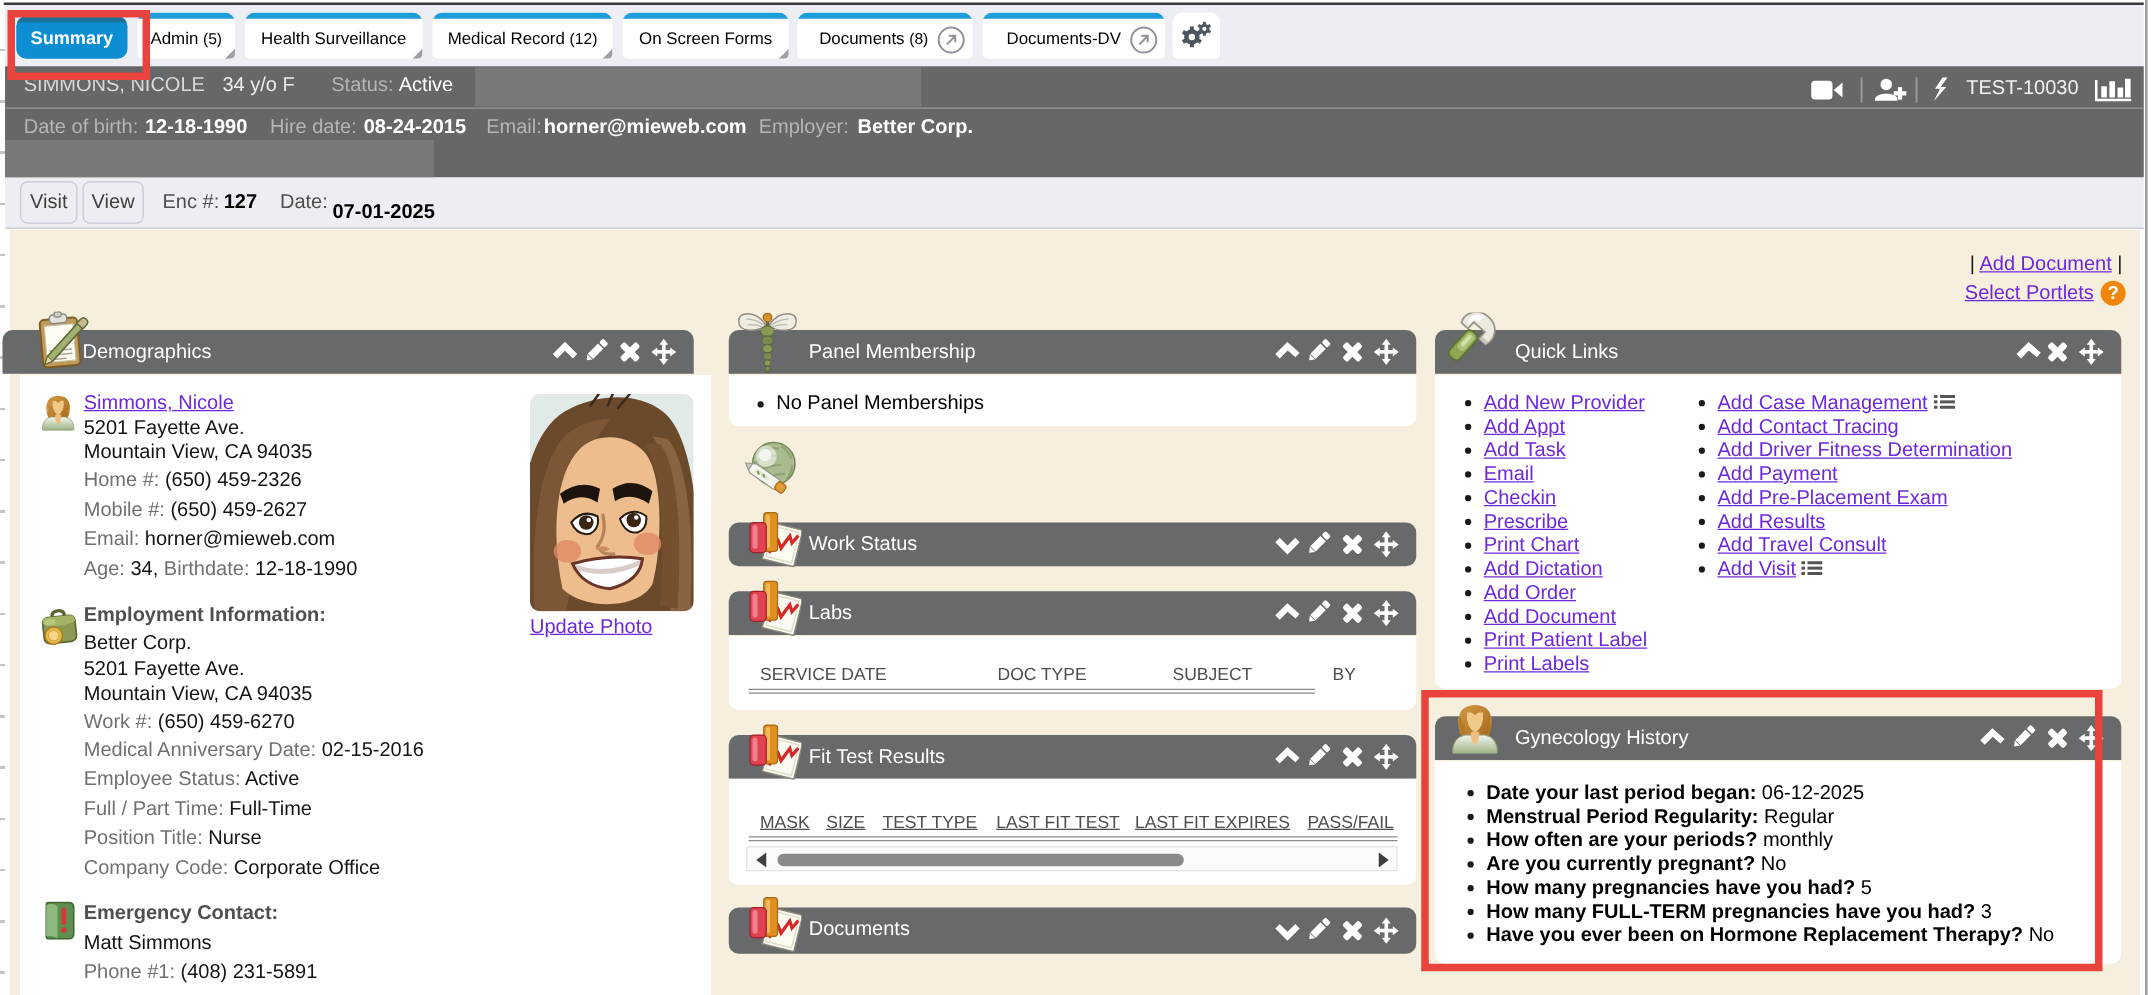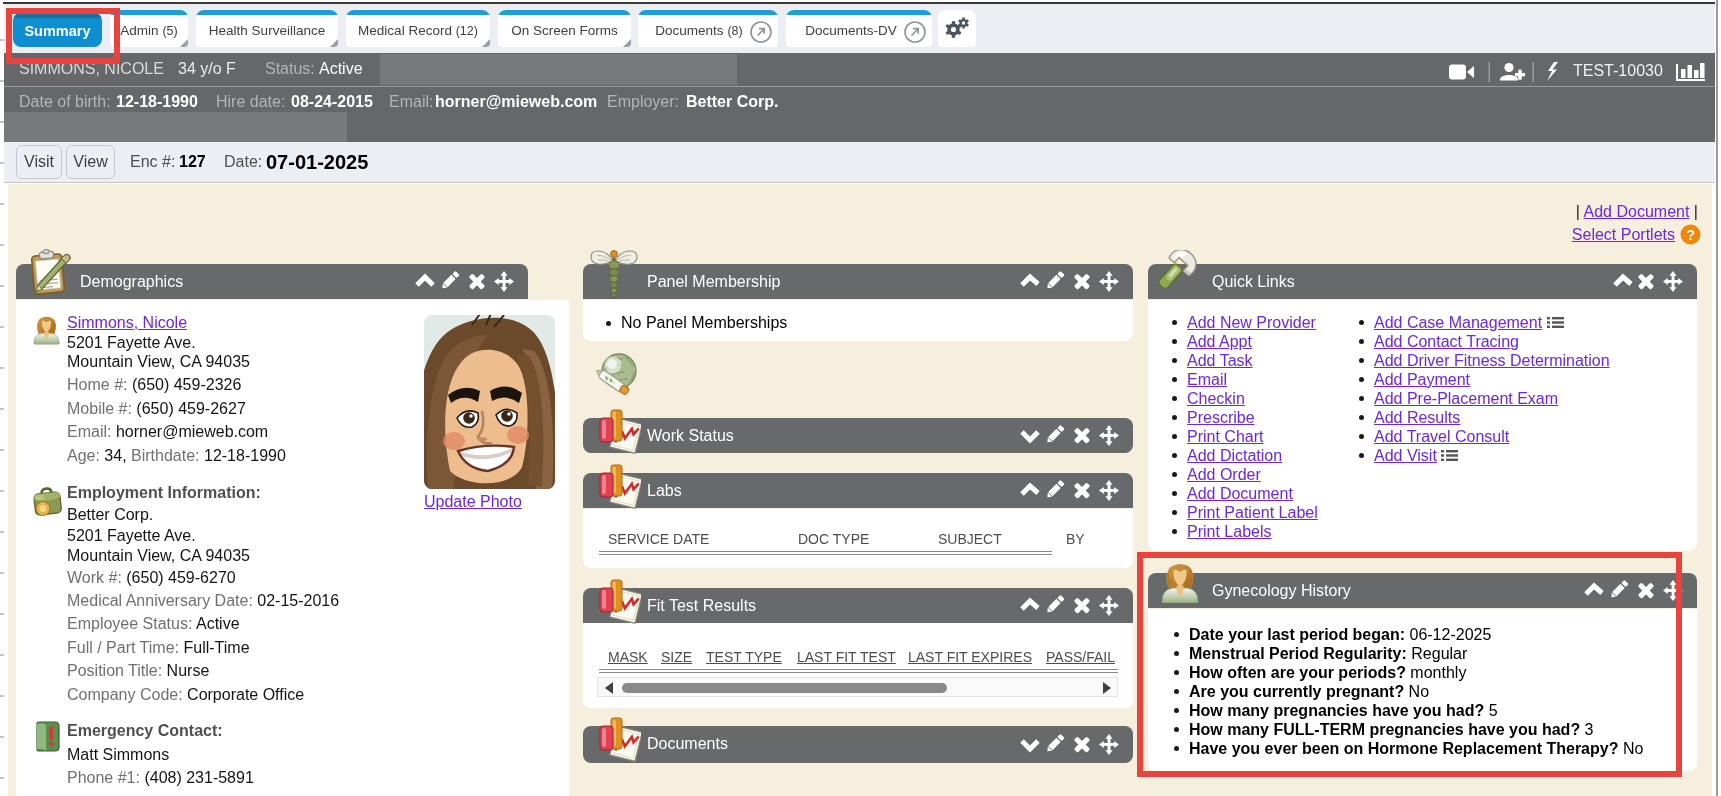--- a/index.html
+++ b/index.html
@@ -6,21 +6,21 @@
 html,body { width:1721px; height:796px; overflow:hidden; background:#fff;
   font-family:"Liberation Sans", sans-serif; }
 #page { position:relative; width:1721px; height:796px; overflow:hidden; }
 .abs { position:absolute; }
 
 #lgut { left:0; top:0; width:4px; height:796px; background:repeating-linear-gradient(to bottom,#fff 0,#fff 39px,#c4c4c4 39px,#c4c4c4 41px); }
 #rline { left:1716px; top:0; width:2px; height:796px; background:#9b9b9b; }
 #topline { left:3px; top:2px; width:1712px; height:2px; background:#3a3a3a; }
 #tabbar { left:4px; top:4px; width:1711px; height:49px; background:#edeef4; }
 .tab { position:absolute; top:10px; height:37px; background:#fff; border-radius:8px 8px 4px 4px;
-  overflow:hidden; color:#404040; font-size:13.5px; text-align:center; }
+  overflow:hidden; color:#000000; font-size:13.5px; text-align:center; }
 .tab .stripe { position:absolute; left:0; top:0; right:0; height:5px; background:#1d9dda; }
 .tab .lbl { position:absolute; left:0; right:0; top:13px; }
 .tab .fold { position:absolute; right:0; bottom:0; width:0; height:0;
   border-left:8px solid transparent; border-bottom:8px solid #9aa0a6; }
 .tab small { font-size:12.5px; }
 #tabsum { position:absolute; left:13px; top:13px; width:89px; height:34px; background:#0e8ed2;
   border-radius:8px; overflow:hidden; color:#fff; font-weight:bold; font-size:14.5px; text-align:center; }
 #tabsum .stripe { position:absolute; left:0; top:0; right:0; height:5px; background:#19719a; }
 #tabsum .lbl { position:absolute; left:0; right:0; top:10px; }
 
@@ -166,32 +166,32 @@
       </g>
         </svg>
     </div>
   </div>
   <div class="abs" id="vbar">
     <div class="btn" style="left:12px;width:46px;">Visit</div>
     <div class="btn" style="left:62px;width:49px;">View</div>
     <div class="abs" style="left:126px;top:11px;font-size:16px;color:#4e4e4e;">Enc #:</div>
     <div class="abs" style="left:175px;top:11px;font-size:16px;color:#000;font-weight:bold;">127</div>
     <div class="abs" style="left:220px;top:11px;font-size:16px;color:#4e4e4e;">Date:</div>
-    <div class="abs" style="left:262px;top:9px;font-size:20px;color:#000;font-weight:bold;">07-01-2025</div>
+    <div class="abs" style="left:262px;top:19px;font-size:16px;color:#000;font-weight:bold;">07-01-2025</div>
   </div>
   <div class="abs" id="content"></div>
 
   <div class="abs" style="right:23px;top:203px;font-size:16px;color:#1a1a1a;">| <span class="link">Add Document</span> |</div>
   <div class="abs" style="right:46px;top:226px;font-size:16px;"><span class="link">Select Portlets</span></div>
   <div class="abs" style="right:20px;top:224px;"><svg width="21" height="21" viewBox="0 0 21 21">
         <circle cx="10.5" cy="10.5" r="10" fill="#f1860d"></circle>
         <text x="10.5" y="15.5" font-size="15" font-weight="bold" fill="#fff" text-anchor="middle" font-family="Liberation Sans">?</text>
       </svg></div>
 
-  <div class="portlet-h open" style="left:16px;top:264px;width:512px;">
+  <div class="portlet-h open" style="left:2px;top:264px;width:553px;">
     <div class="t">Demographics</div>
     <div class="hicons">
         <svg width="100" height="21" viewBox="0 0 100 21">
           <g stroke="#fff" fill="#fff">
             <path d="M3 14 L11 6 L19 14" stroke-width="5" fill="none"></path>
             <g transform="translate(28,17.5) rotate(-45)" stroke="none">
               <path d="M0.5 0 L4.2 -3 L4.2 3 Z"></path>
               <rect x="4.8" y="-3" width="11.5" height="6"></rect>
               <rect x="17.6" y="-3" width="4.4" height="6" rx="1.2"></rect>
             </g>

